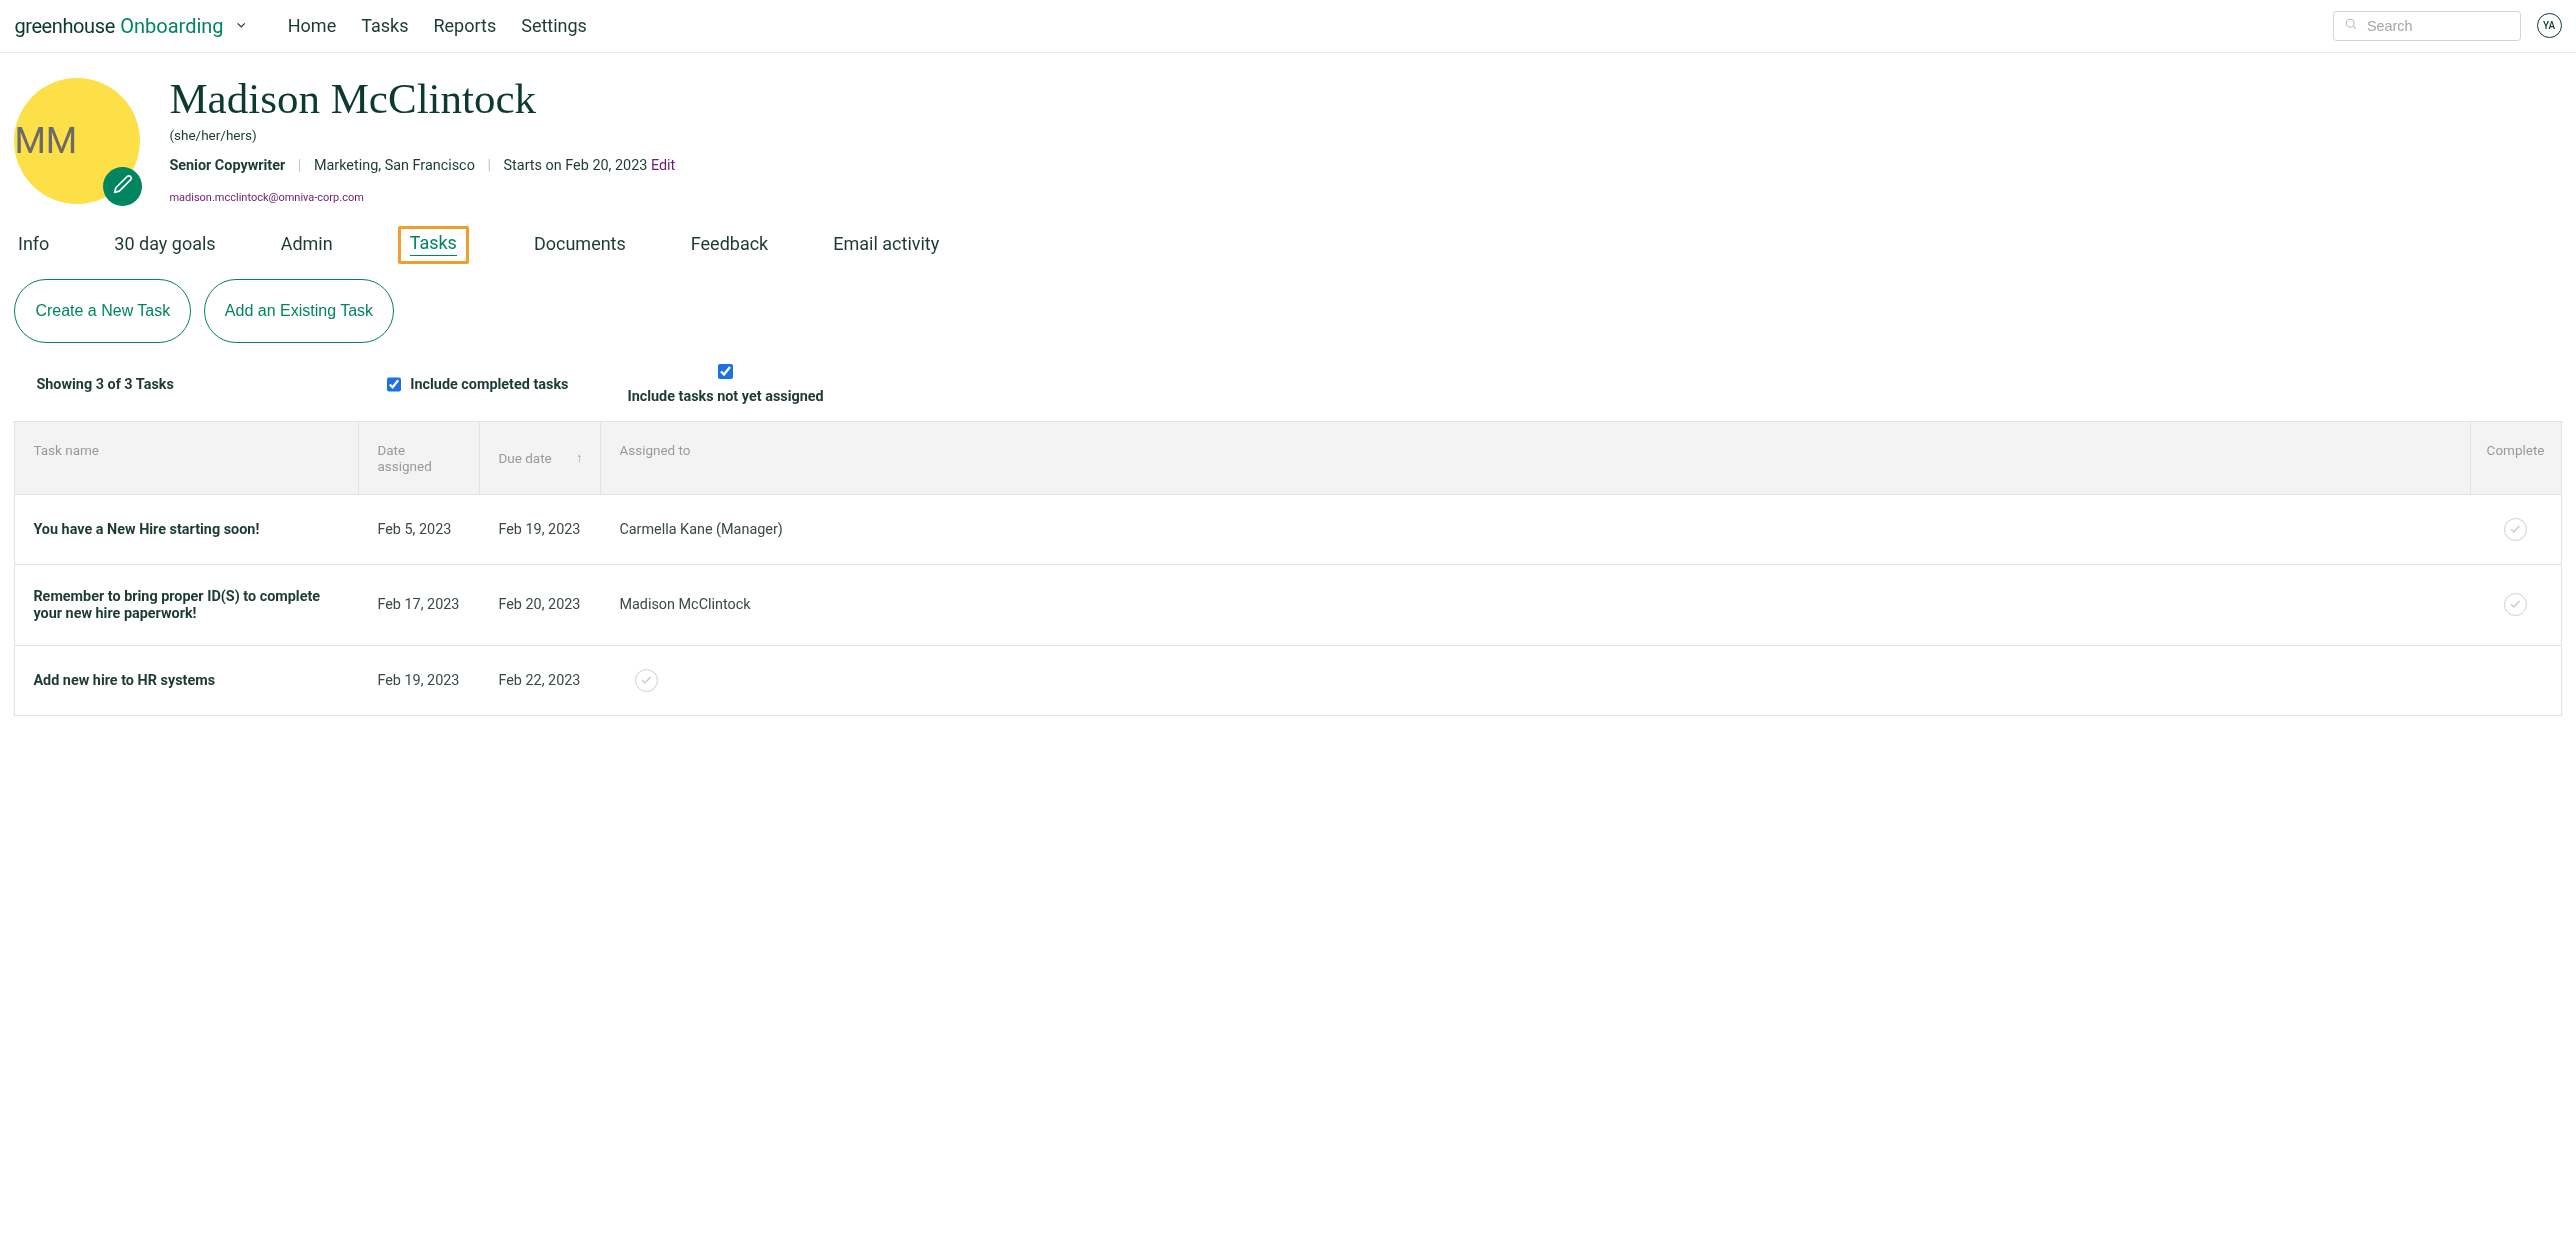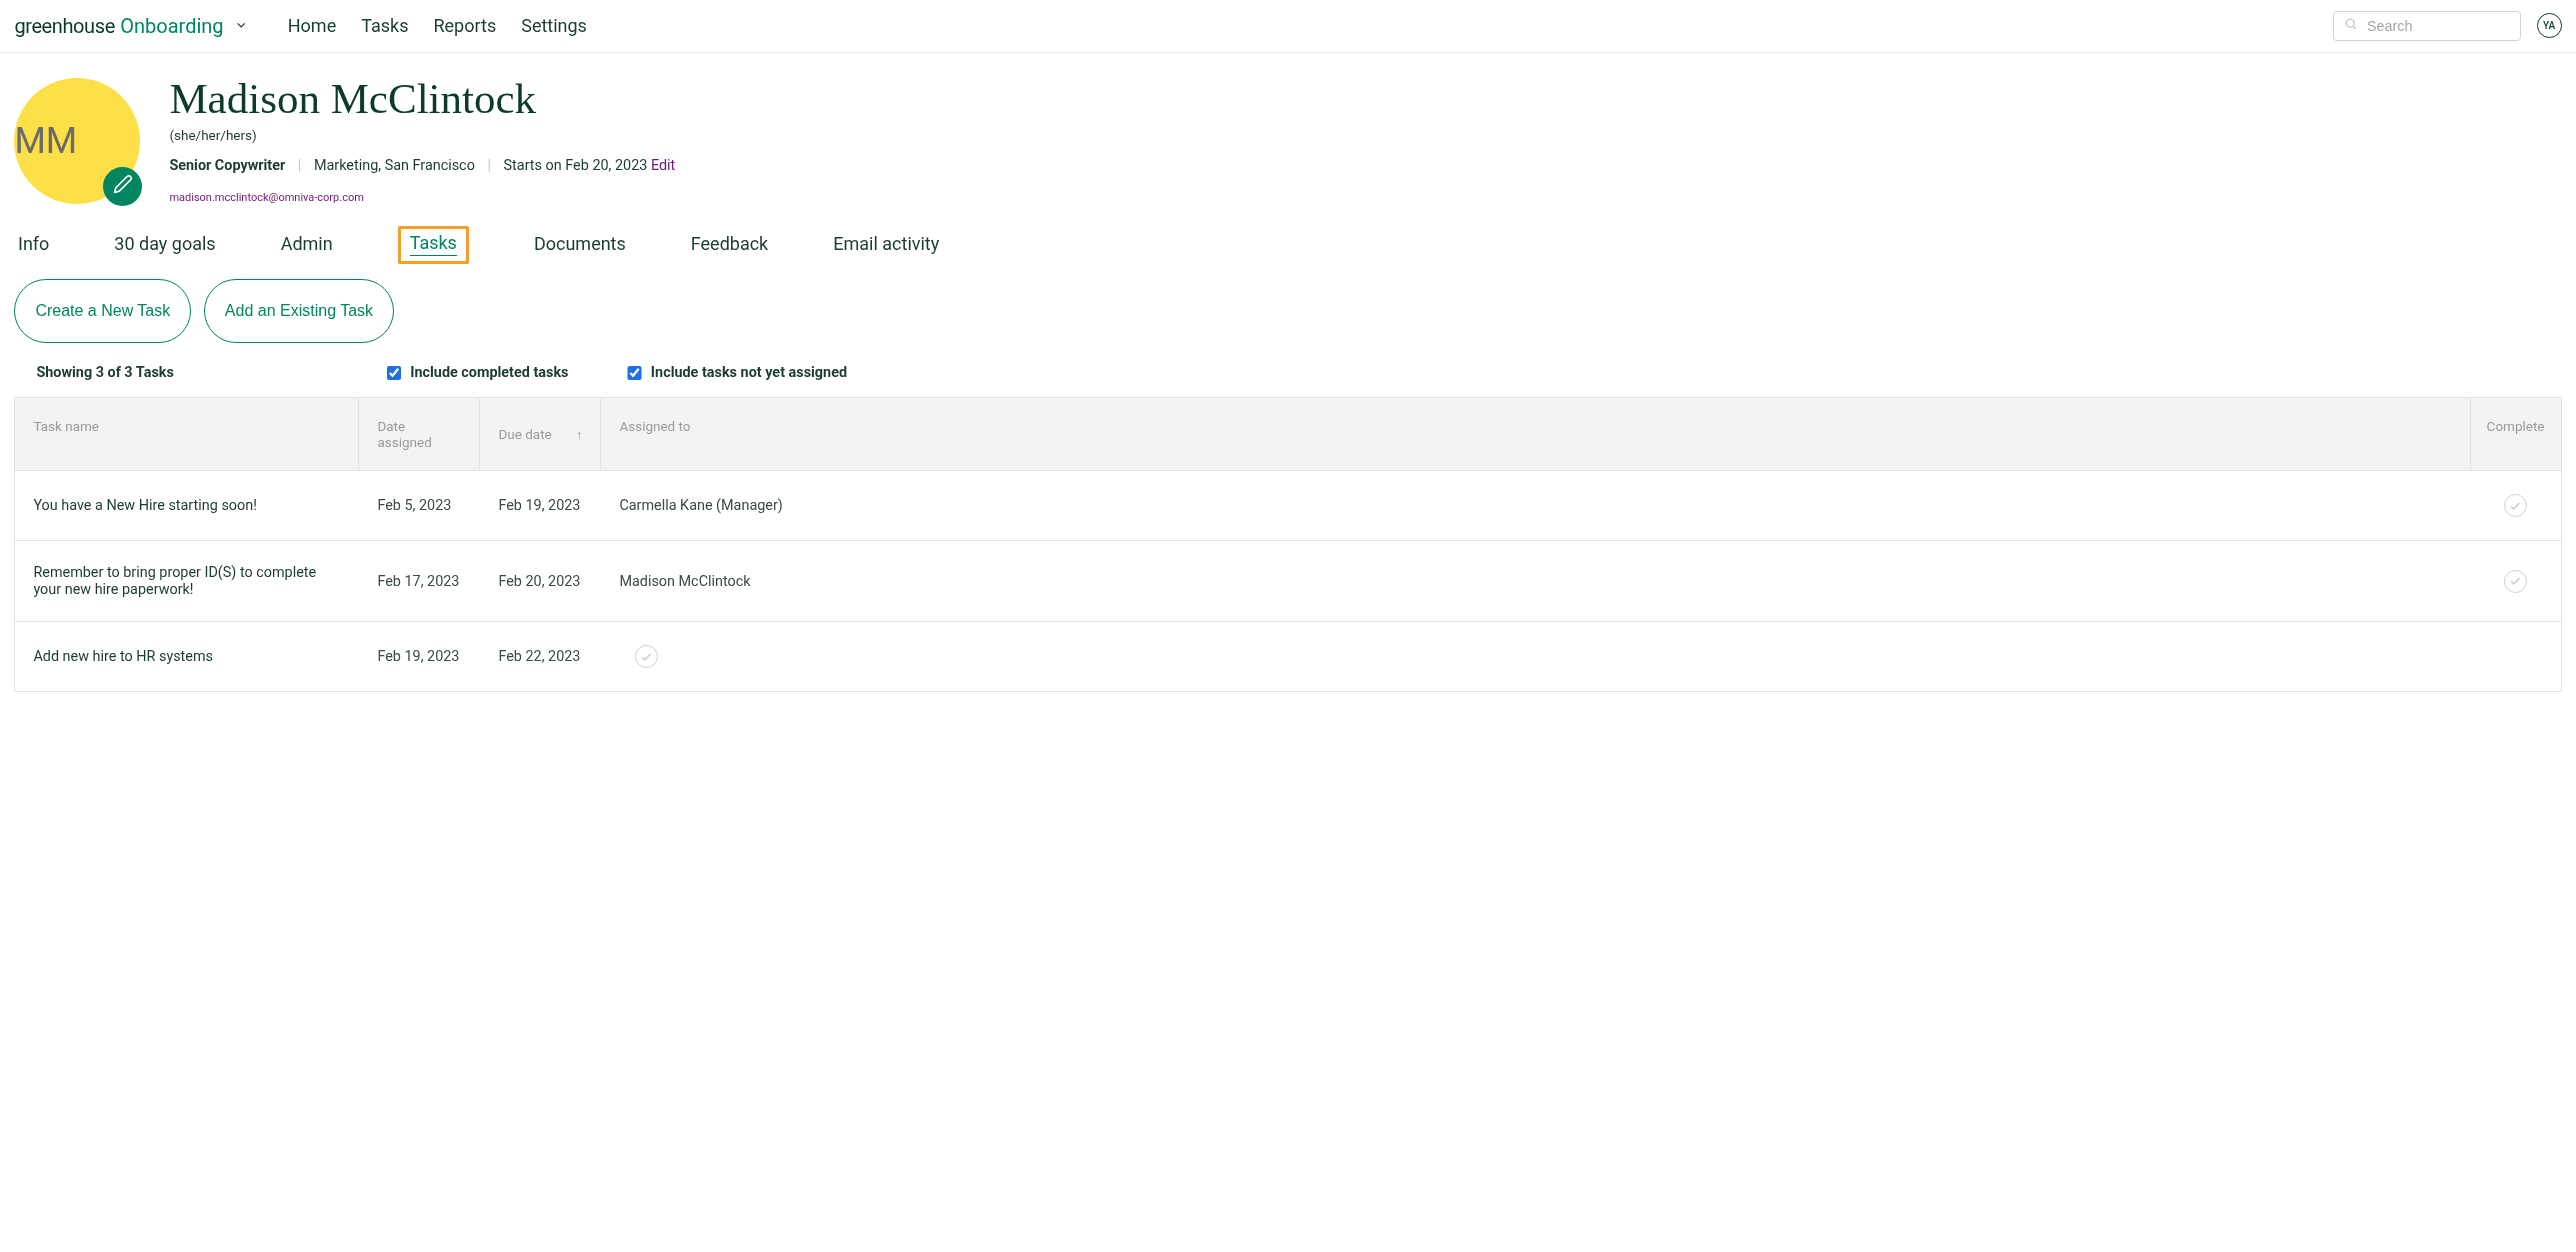--- a/index.html
+++ b/index.html
@@ -220,21 +220,21 @@
       color: #1c3c33;
     }
     .chk-wrap {
       display: flex;
       align-items: center;
       gap: 9px;
       font-weight: 700;
       color: #1c3c33;
     }
     .chk1 { margin-left: 213px; }
-    .chk2 { margin-left: 59px; }
+    .chk2 { margin-left: 59px; flex-direction: column; }
     .chk-wrap input {
       width: 14.4px;
       height: 14.4px;
       accent-color: #1d6fe4;
       cursor: pointer;
     }
 
     
     .task-table {
       margin-top: 16px;
@@ -260,21 +260,21 @@
 
     .table-row {
       display: flex;
       border-bottom: 0.9px solid #e3e3e3;
       color: #1c3c33;
       font-size: 14.4px;
       align-items: center;
     }
     .table-row:last-child { border-bottom: none; }
     .table-row .td { padding: 23px 18px; }
-    .td.col-name { font-weight: 400; }
+    .td.col-name { font-weight: 700; }
     .td.col-date, .td.col-due, .td.col-asg { border-right: none; font-weight: 400; color: #3a4a45; }
     .table-row .col-name { border-right: none; }
     .table-row .col-comp { border-right: none; display:flex; align-items:center; justify-content:center; }
     .check-circle {
       width: 23px;
       height: 23px;
       border: 1.8px solid #cfcfcf;
       border-radius: 50%;
       display: flex;
       align-items: center;

